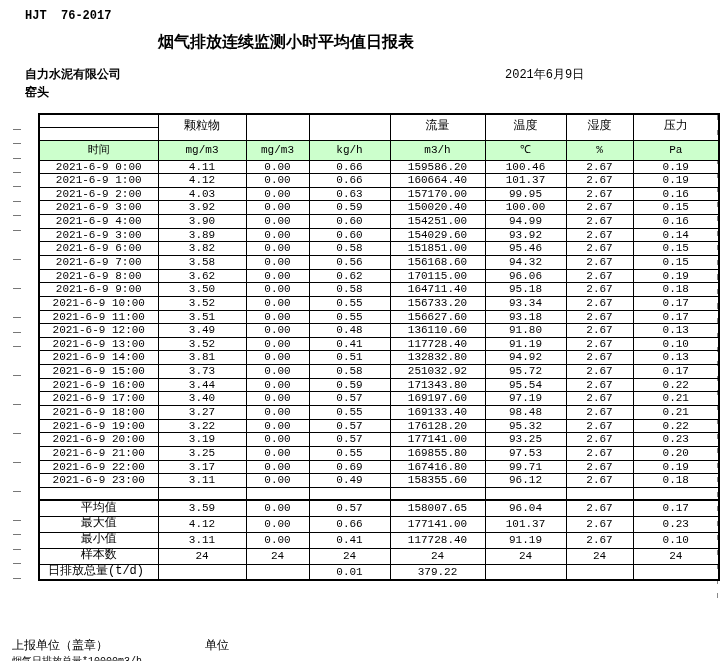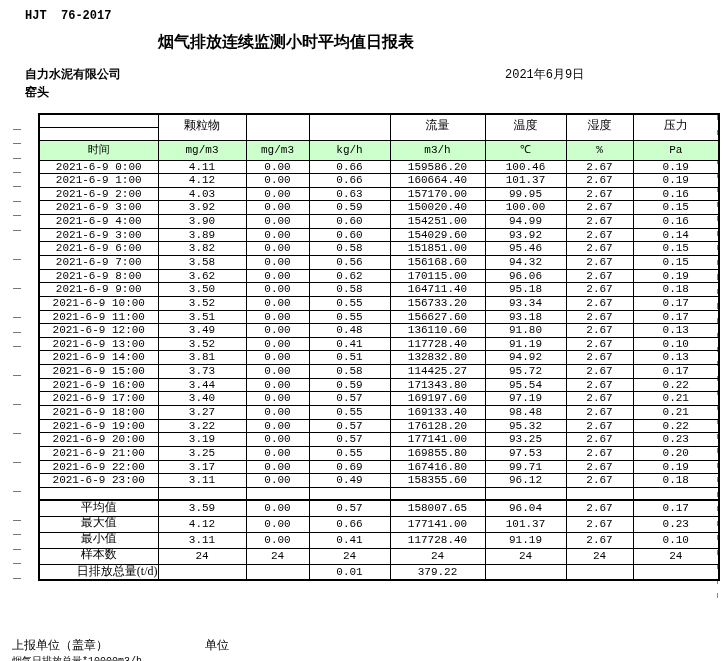--- a/index.html
+++ b/index.html
@@ -36,21 +36,21 @@
     text-align:center; vertical-align:middle;
     padding:0; overflow:hidden; white-space:nowrap;
     line-height:1.15;
   }
   tr.grp-row td { height:13px; font-size:12px; }
   tr.unit-row td { height:20px; background:#ccffcc; font-size:11px; }
   #data-body td { height:13.5px; }
   tr.spacer-row td { height:13px; border-bottom:2px solid #000; }
   #summary-body td { height:16px; }
   #summary-body td:first-child { font-size:12px; }
-  #summary-body tr:last-child td:first-child { text-align:right; padding-left:19px;font-family:Liberation Serif, serif; }
+  #summary-body tr:last-child td:first-child { text-align:left; padding-left:8px; }
 
   .tick-left {
     position:absolute; left:13px; top:115px; width:8px; height:486px;
     background:repeating-linear-gradient(to bottom, transparent 0px, transparent 13.5px, #777 13.5px, #777 14.5px);
   }
   .tick-right {
     position:absolute; left:717px; top:115px; width:1px; height:486px;
     background:repeating-linear-gradient(to bottom, #888 0px, #888 5px, transparent 5px, transparent 14.5px);
   }
 
@@ -255,21 +255,21 @@
     <td>132832.80</td>
     <td>94.92</td>
     <td>2.67</td>
     <td>0.13</td>
   </tr>
       <tr>
     <td>2021-6-9 15:00</td>
     <td>3.73</td>
     <td>0.00</td>
     <td>0.58</td>
-    <td>114425.27</td>
+    <td>251032.92</td>
     <td>95.72</td>
     <td>2.67</td>
     <td>0.17</td>
   </tr>
       <tr>
     <td>2021-6-9 16:00</td>
     <td>3.44</td>
     <td>0.00</td>
     <td>0.59</td>
     <td>171343.80</td>

